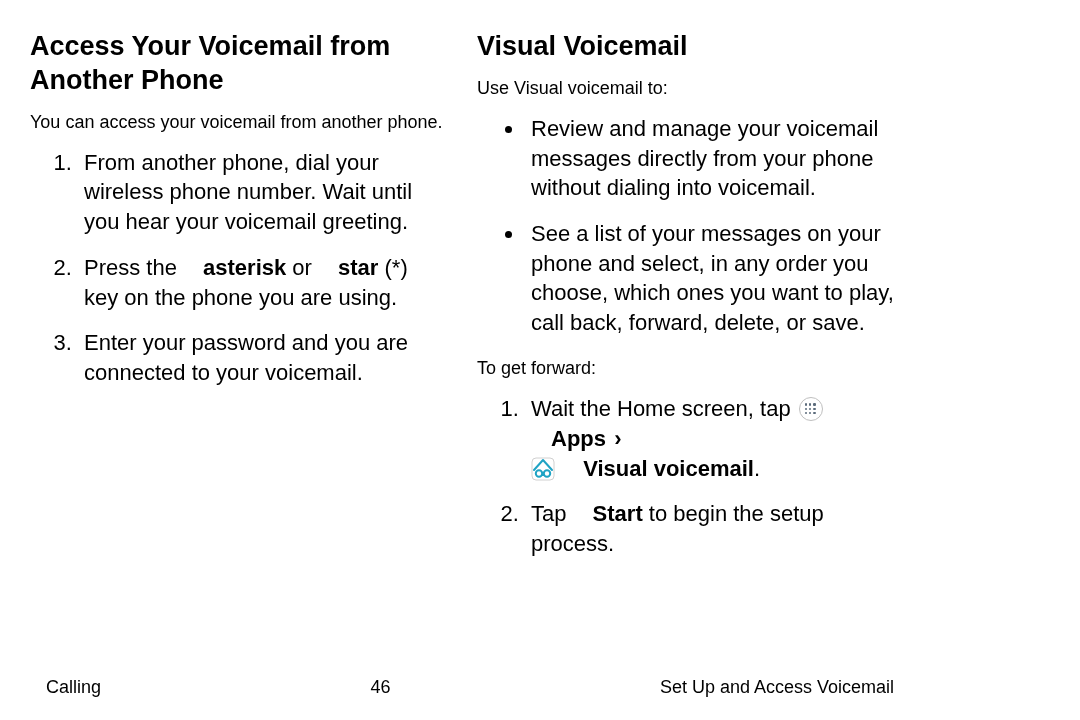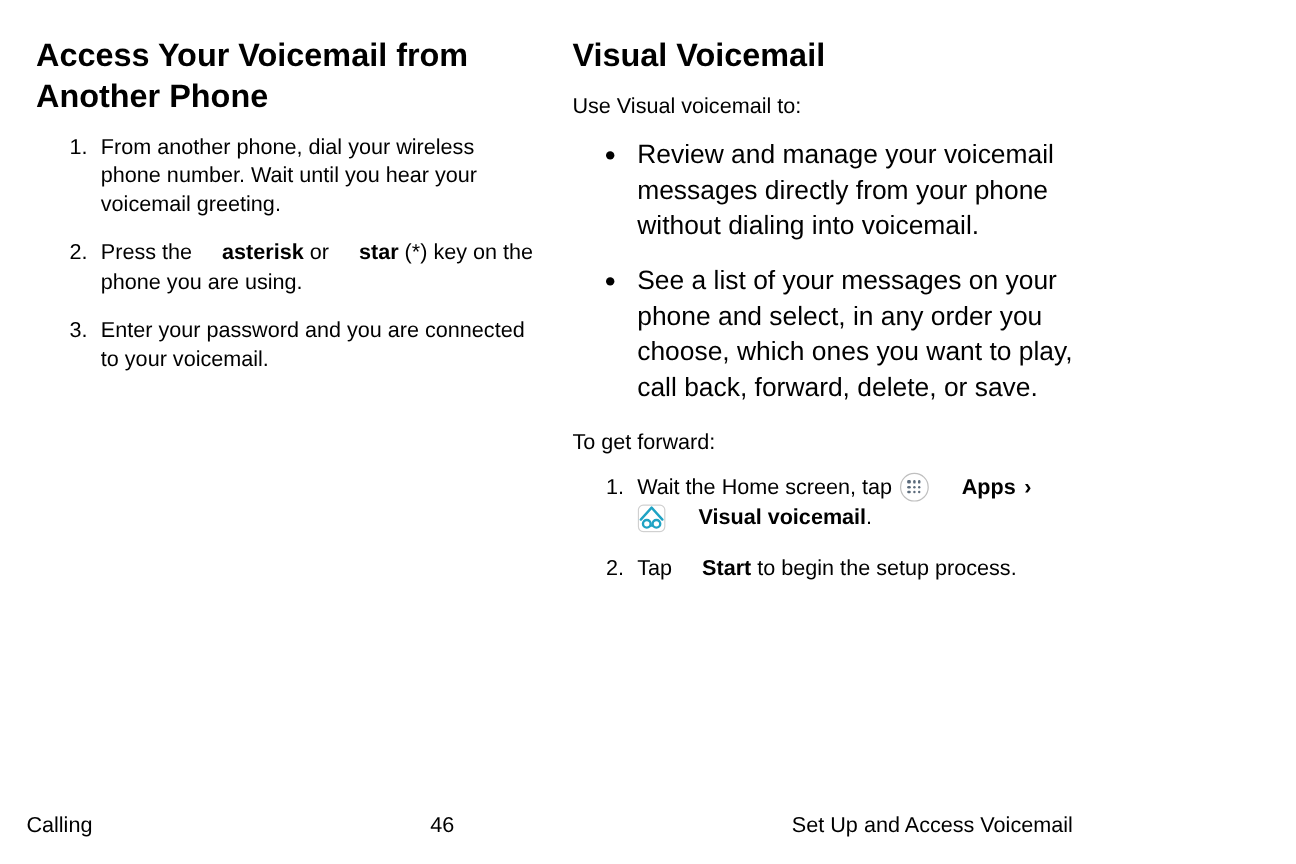--- a/index.html
+++ b/index.html
@@ -32,21 +32,21 @@
     font-weight: 700;
     margin: 0 0 12px 0;
     line-height: 1.25;
   }
   p {
     font-size: 18px;
     line-height: 1.35;
     margin: 0 0 14px 0;
   }
   ol {
-    font-size: 18px;
+    font-size: 22px;
     line-height: 1.35;
     margin: 0 0 14px 0;
     padding-left: 48px;
   }
   ol li {
     padding-left: 6px;
     margin-bottom: 16px;
   }
   ul {
     font-size: 22px;
@@ -55,21 +55,21 @@
     padding-left: 48px;
     list-style: disc;
   }
   ul li {
     padding-left: 6px;
     margin-bottom: 16px;
   }
   .b { font-weight: 700; margin-left: 20px; }
   .footer {
     position: absolute;
-    left: 22px;
+    left: 46px;
     right: 30px;
     bottom: 22px;
     display: flex;
     justify-content: space-between;
     font-size: 18px;
   }
   .icon-circle {
     display: inline-flex;
     align-items: center;
     justify-content: center;
@@ -113,20 +113,21 @@
   }
 </style>
 </head>
 <body>
 
 <div class="page">
   <div class="columns">
 
     <div class="col">
       <h2>Access Your Voicemail from Another Phone</h2>
+      <p>You can access your voicemail from another phone.</p>
       <ol>
         <li>From another phone, dial your wireless phone number. Wait until you hear your voicemail greeting.</li>
         <li>
           <span>Press the </span><span class="b">asterisk</span><span> or </span><span class="b">star</span><span> (*) key on the phone you are using.</span>
         </li>
         <li>Enter your password and you are connected to your voicemail.</li>
       </ol>
     </div>
 
     <div class="col">

